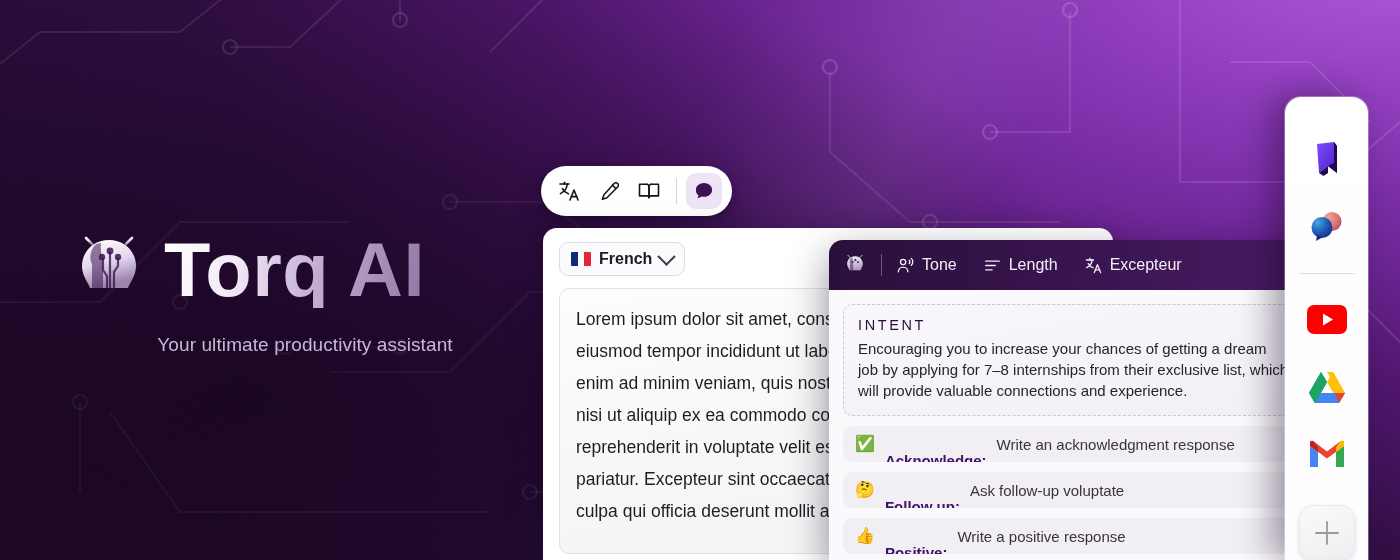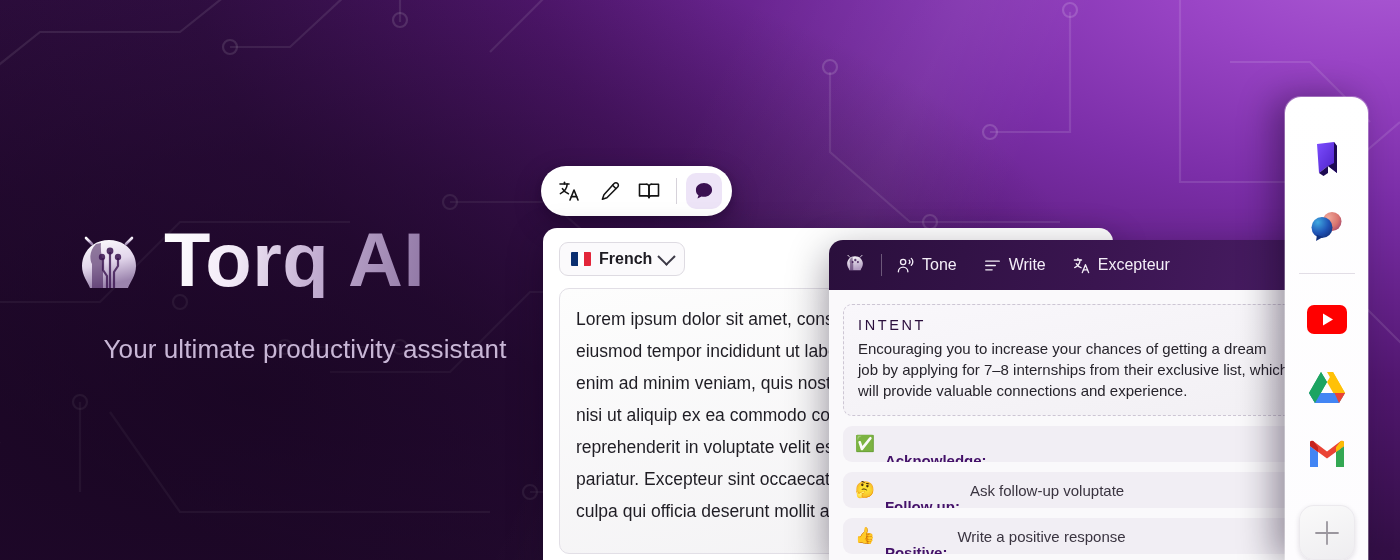--- a/index.html
+++ b/index.html
@@ -48,39 +48,39 @@
 
   
   .brand {
     position: absolute;
     left: 70px;
     top: 222px;
     width: 470px;
   }
   .brand-row {
     display: flex;
-    align-items: flex-start;
+    align-items: center;
     gap: 16px;
   }
   .brand-logo { width: 78px; height: 96px; flex: none; }
   .brand-title {
     font-size: 76px;
     font-weight: 700;
     letter-spacing: 0.5px;
     line-height: 1;
     background: linear-gradient(100deg, #ffffff 0%, #f2eaf7 28%, #c3aed2 58%, #8f76a4 100%);
     -webkit-background-clip: text;
     background-clip: text;
     color: transparent;
     white-space: nowrap;
   }
   .brand-tagline {
     margin-top: 16px;
     text-align: center;
-    font-size: 26px;
+    font-size: 19px;
     color: #c8b6d6;
     letter-spacing: 0.1px;
   }
 
   
   .pill-toolbar {
     position: absolute;
     left: 541px;
     top: 166px;
     height: 50px;
@@ -472,21 +472,21 @@
           <path d="M19.3 3 a6 6 0 0 1 0 8.8"></path>
         </svg>
         <span>Tone</span>
       </div>
       <div class="assist-tab">
         <svg width="19" height="19" viewBox="0 0 24 24" fill="none" stroke="#f4eef8" stroke-width="1.8" stroke-linecap="round">
           <path d="M3.5 6.5 h17"></path>
             <path d="M3.5 12 h12"></path>
             <path d="M3.5 17.5 h8"></path>
         </svg>
-        <span>Write</span>
+        <span>Length</span>
       </div>
       <div class="assist-tab">
         <svg width="19" height="19" viewBox="0 0 24 24" fill="none" stroke="#f4eef8" stroke-width="1.7" stroke-linecap="round" stroke-linejoin="round">
           <path d="M3 5 h9"></path>
             <path d="M7.5 3.2 v1.8"></path>
           <path d="M10.2 5 C10 9 7.6 12.6 3.4 14.6"></path>
           <path d="M5.4 9.6 C6.8 12.2 9.1 14 11.4 14.8"></path>
           <path d="M13 21 l4-10 4 10"></path>
             <path d="M14.4 17.6 h5.2"></path>
         </svg>
@@ -494,20 +494,21 @@
       </div>
     </div>
     <div class="assist-body">
       <div class="intent-card">
         <div class="intent-label">INTENT</div>
         <div class="intent-text">Encouraging you to increase your chances of getting a dream job by applying for 7–8 internships from their exclusive list, which will provide valuable connections and experience.</div>
       </div>
       <div class="suggestion">
         <span class="emoji">✅</span>
         <b>Acknowledge:</b>
+        <span>Write an acknowledgment response</span>
       </div>
       <div class="suggestion">
         <span class="emoji">🤔</span>
         <b>Follow up:</b>
         <span>Ask follow-up voluptate</span>
       </div>
       <div class="suggestion">
         <span class="emoji">👍</span>
         <b>Positive:</b>
         <span>Write a positive response</span>

